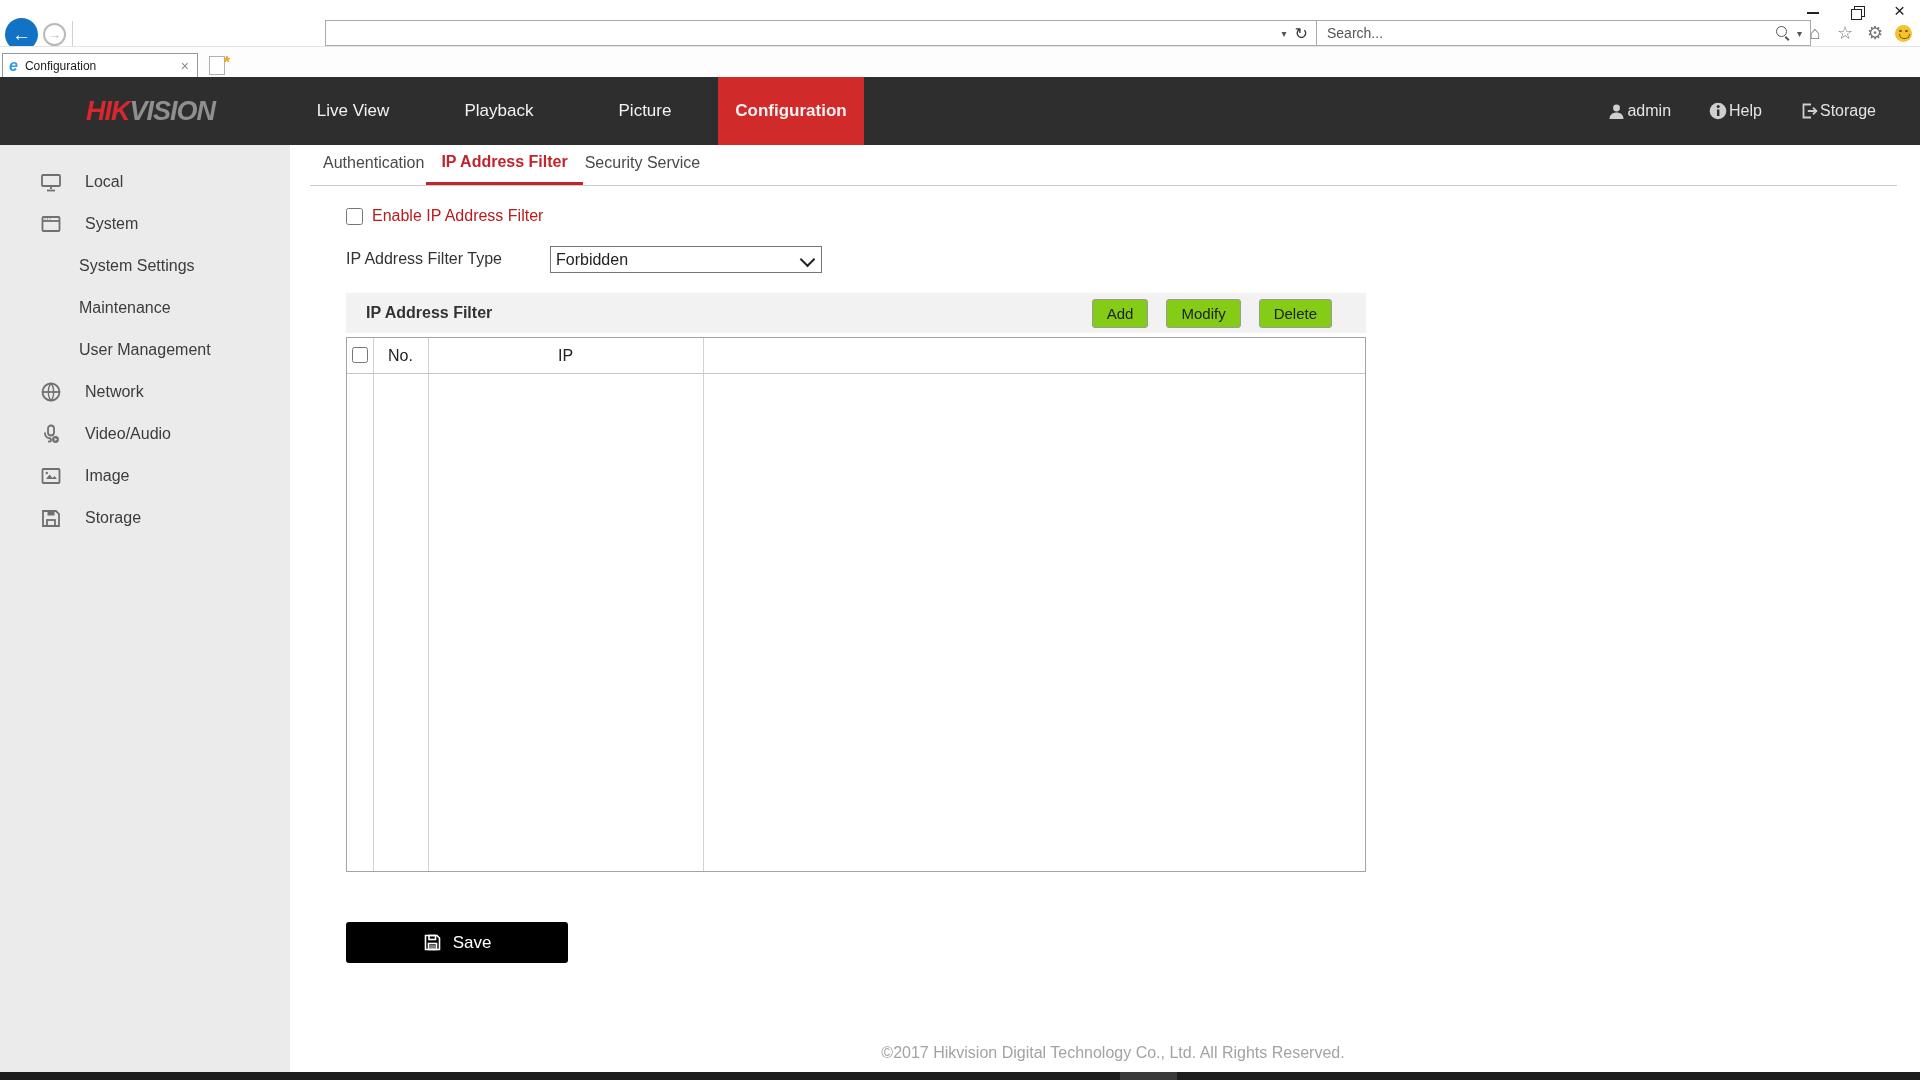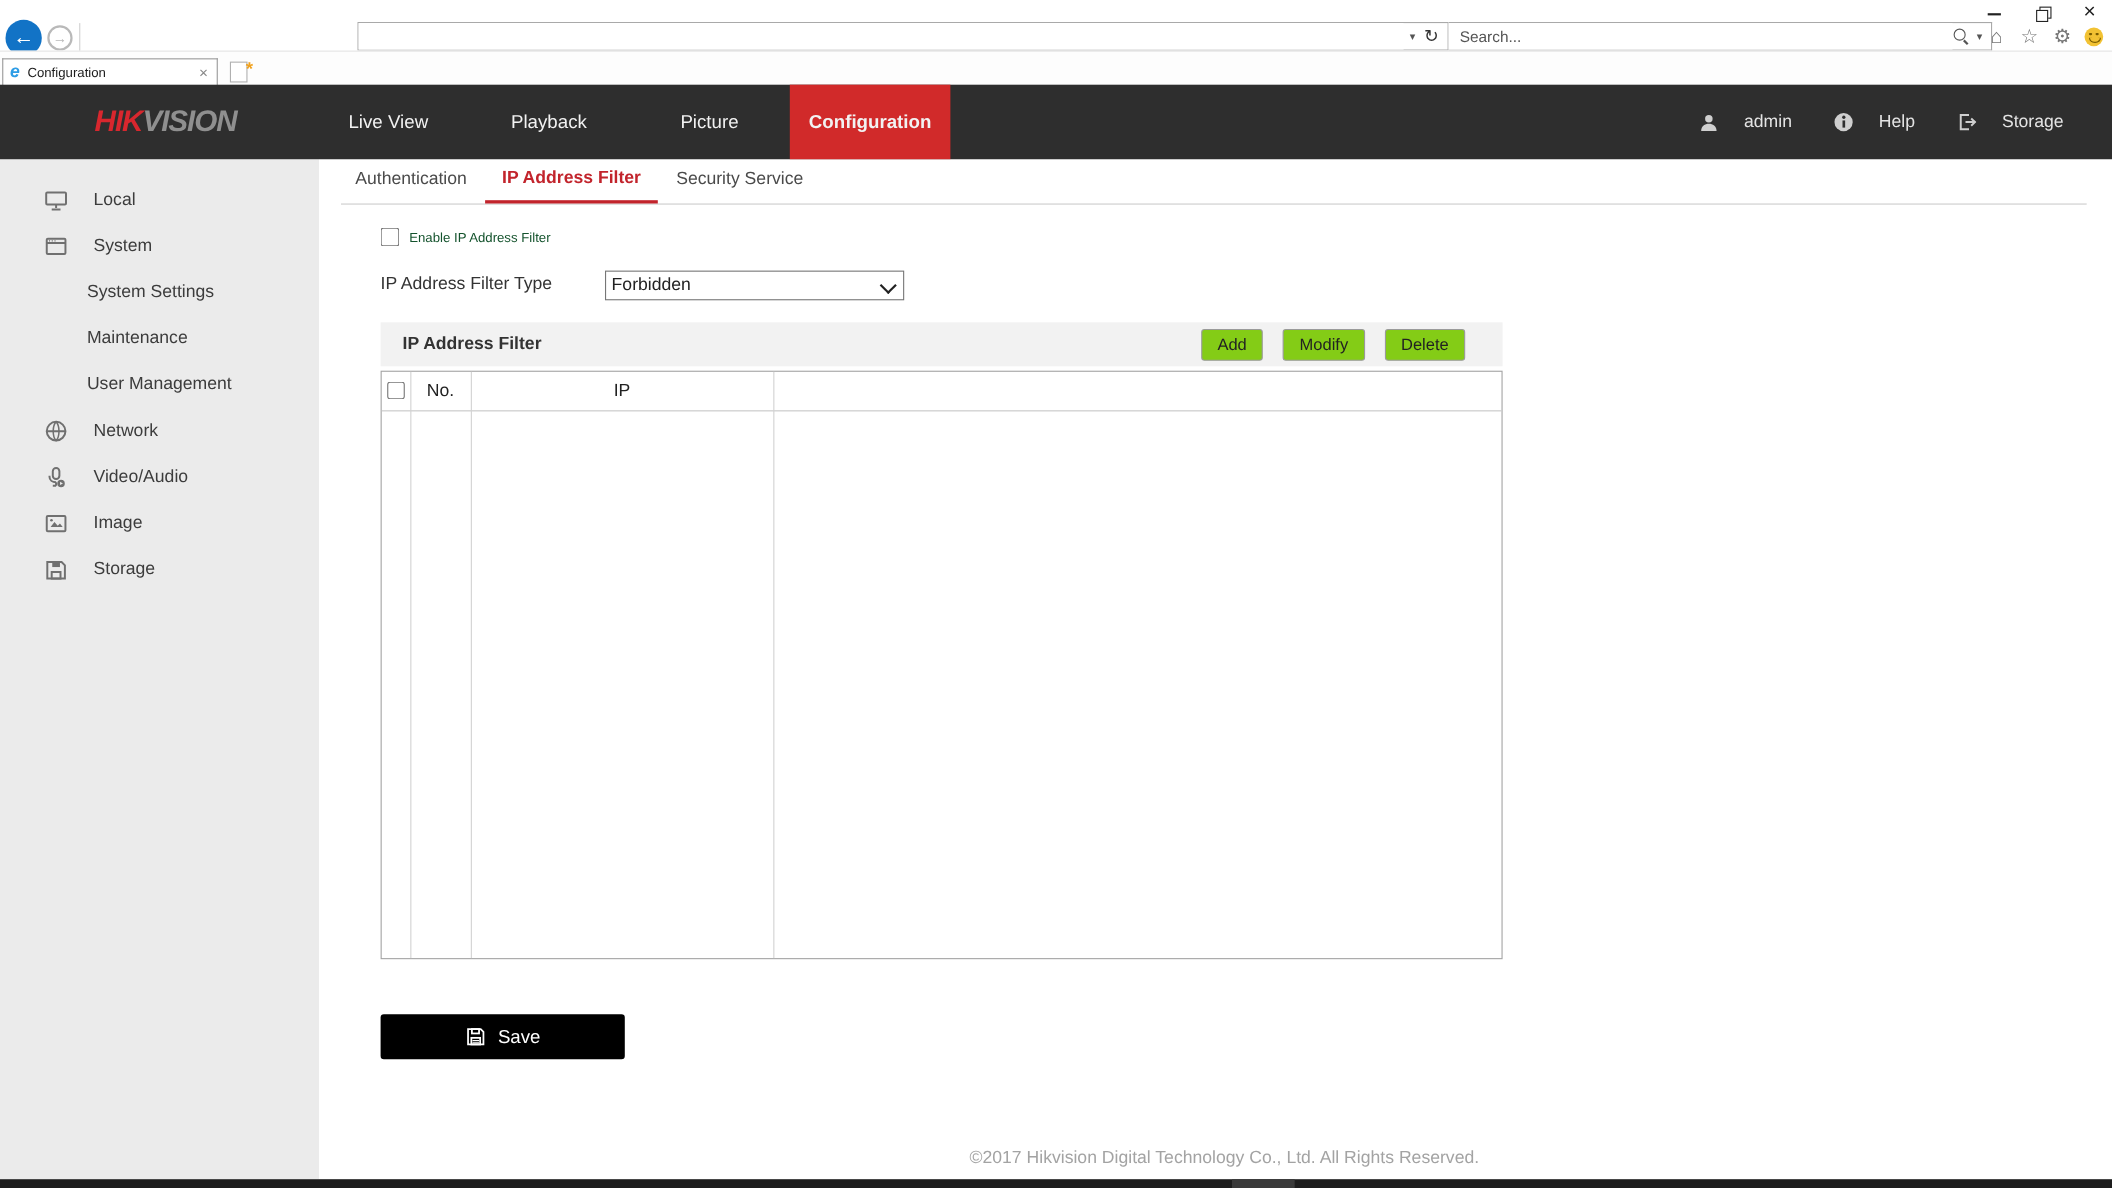--- a/index.html
+++ b/index.html
@@ -58,39 +58,39 @@
 
   
   .site-header { position:absolute; top:77px; left:0; width:1920px; height:68px; background:#2e2e2e; }
   .logo { position:absolute; left:86px; top:50%; transform:translateY(-50%); font-style:italic; font-weight:bold; font-size:27px; letter-spacing:-1px; white-space:nowrap; }
   .logo-hik { color:#d8272e; }
   .logo-vision { color:#8f8f8f; }
   .main-nav { position:absolute; left:280px; top:0; height:100%; display:flex; }
   .nav-item { width:146px; height:100%; display:flex; align-items:center; justify-content:center; color:#f2f2f2; font-size:17px; cursor:pointer; }
   .nav-item.active { background:#d12a2a; font-weight:bold; }
   .header-right { position:absolute; right:44px; top:0; height:100%; display:flex; gap:38px; align-items:center; }
-  .hr-item { display:flex; align-items:center; gap:23px; color:#e4e4e4; font-size:16px; cursor:pointer; }
+  .hr-item { display:flex; align-items:center; gap:2px; color:#e4e4e4; font-size:16px; cursor:pointer; }
   .hr-item svg { display:block; }
 
   
   .sidebar { position:absolute; top:145px; left:0; width:290px; height:927px; background:#ebebeb; padding-top:16px; }
   .side-item { height:42px; display:flex; align-items:center; padding-left:40px; gap:23px; font-size:16px; color:#3c3c3c; cursor:pointer; }
   .side-item svg { display:block; flex:none; }
   .side-sub { height:42px; display:flex; align-items:center; padding-left:79px; font-size:16px; color:#3c3c3c; cursor:pointer; }
   .side-sub.active { background:#fff; color:#c2242c; font-weight:bold; border-left:7px solid #c2242c; padding-left:72px; }
 
   
   .main { position:absolute; left:290px; top:145px; width:1630px; height:927px; background:#fff; }
-  .tabs { position:absolute; top:0; left:20px; right:23px; height:41px; border-bottom:1px solid #ccc; display:flex; align-items:flex-end; gap:17px; padding-left:13px; }
+  .tabs { position:absolute; top:0; left:20px; right:23px; height:41px; border-bottom:1px solid #ccc; display:flex; align-items:flex-end; gap:2px; padding-left:13px; }
   .tab-item { font-size:16px; color:#4a4a4a; padding:0 0 13px 0; cursor:pointer; }
   .tab-item.active { color:#c2242c; font-weight:bold; padding:0 15px 11px 15px; border-bottom:3px solid #c2242c; }
 
   .enable-row { position:absolute; left:56px; top:62px; display:flex; align-items:center; gap:9px; }
   .enable-row input { width:17px; height:17px; cursor:pointer; }
-  .enable-label { font-size:12px; color:#14532d;text-align:right; }
+  .enable-label { font-size:16px; color:#b91c1c;text-align:right; }
 
   .type-row { position:absolute; left:56px; top:100px; height:28px; display:flex; align-items:center; }
   .type-label { font-size:16px; color:#333; width:204px; }
   .select-wrap { position:relative; width:272px; height:27px; }
   .select-wrap select { width:100%; height:100%; border:1px solid #767676; background:#fff; font-size:16px; font-family:"Liberation Sans", sans-serif; color:#222; padding:0 26px 0 5px; appearance:none; -webkit-appearance:none; cursor:pointer; }
   .select-wrap::after { content:""; position:absolute; right:9px; top:8px; width:9px; height:9px; border-right:2px solid #222; border-bottom:2px solid #222; transform:rotate(45deg); pointer-events:none; }
 
   .panel { position:absolute; left:56px; top:148px; width:1020px; }
   .panel-head { height:40px; background:#f2f2f2; display:flex; align-items:center; }
   .panel-title { margin-left:20px; font-size:16px; font-weight:bold; color:#333; }

